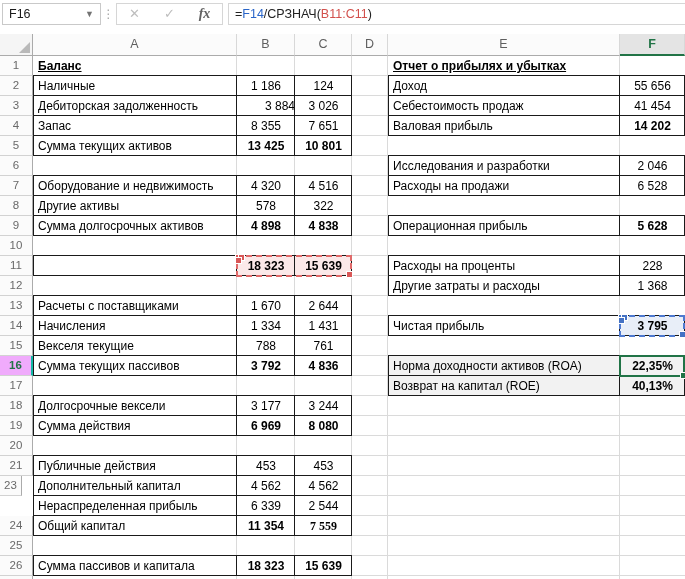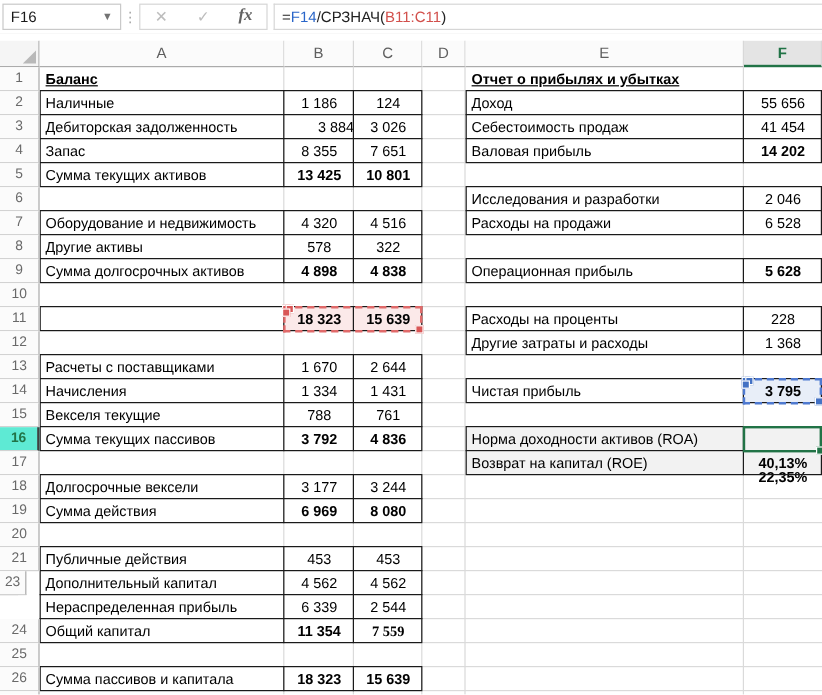--- a/index.html
+++ b/index.html
@@ -23,21 +23,21 @@
   .sheet{position:absolute;left:0;top:28px;width:685px;height:551px;overflow:hidden;background:#fff;}
   .sheet > div{position:absolute;box-sizing:border-box;}
   .corner{background:#f5f5f5;border-right:1px solid #ababab;border-bottom:1px solid #ababab;}
   .corner-tri{position:absolute;right:2px;bottom:2px;width:0;height:0;
               border-left:11px solid transparent;border-bottom:11px solid #b9b9b9;}
   .colhdr{background:#fbfbfb;color:#5f5f5f;font-size:12.5px;text-align:center;line-height:21px;
           border-right:1px solid #d8d8d8;border-bottom:1px solid #ababab;}
   .colhdr.sel{background:#e4e4e4;color:#217346;font-weight:bold;border-bottom:2px solid #217346;}
   .rowhdr{background:#fbfbfb;color:#696969;font-size:11.5px;text-align:center;line-height:19px;
           border-right:1px solid #ababab;border-bottom:1px solid #d2d2d2;}
-  .rowhdr.sel{background:#5eead4;color:#217346;font-weight:bold;border-right:2px solid #404040;}
+  .rowhdr.sel{background:#f0abfc;color:#217346;font-weight:bold;border-right:2px solid #14b8a6;}
   .gridv{width:1px;background:#dadada;}
   .gridh{height:1px;background:#dadada;}
   .c-label{font-size:12px;color:#000;line-height:20px;padding-left:5px;white-space:nowrap;overflow:hidden;}
   .c-val{font-size:12px;color:#000;line-height:20px;text-align:center;white-space:nowrap;}
   .bold{font-weight:bold;}
   .title{font-weight:bold;text-decoration:underline;font-size:12px;line-height:20px;padding-left:5px;white-space:nowrap;}
   .blk{background:#1a1a1a;}
   .boxrect{border:1px solid #1a1a1a;pointer-events:none;}
   .hl{pointer-events:none;}
   .hl .hnd{position:absolute;width:5px;height:5px;}
@@ -165,21 +165,21 @@
       <div class="c-val" style="left: 620px; top: 148px; width: 65px; height: 20px;">6 528</div>
       <div class="c-label" style="left: 388px; top: 188px; width: 232px; height: 20px;">Операционная прибыль</div>
       <div class="c-val bold" style="left: 620px; top: 188px; width: 65px; height: 20px;">5 628</div>
       <div class="c-label" style="left: 388px; top: 228px; width: 232px; height: 20px;">Расходы на проценты</div>
       <div class="c-val" style="left: 620px; top: 228px; width: 65px; height: 20px;">228</div>
       <div class="c-label" style="left: 388px; top: 248px; width: 232px; height: 20px;">Другие затраты и расходы</div>
       <div class="c-val" style="left: 620px; top: 248px; width: 65px; height: 20px;">1 368</div>
       <div class="c-label" style="left: 388px; top: 288px; width: 232px; height: 20px;">Чистая прибыль</div>
       <div class="c-val bold" style="left: 620px; top: 288px; width: 65px; height: 20px;">3 795</div>
       <div class="c-label" style="left: 388px; top: 328px; width: 232px; height: 20px;">Норма доходности активов (ROA)</div>
-      <div class="c-val bold" style="left: 620px; top: 328px; width: 65px; height: 20px; margin-top: 32px;">22,35%</div>
+      <div class="c-val bold" style="left: 620px; top: 328px; width: 65px; height: 20px;">22,35%</div>
       <div class="c-label" style="left: 388px; top: 348px; width: 232px; height: 20px;">Возврат на капитал (ROE)</div>
       <div class="c-val bold" style="left: 620px; top: 348px; width: 65px; height: 20px;">40,13%</div>
       <div class="boxrect" style="left: 33px; top: 47px; width: 319px; height: 81px;"></div>
       <div class="blk" style="left: 236px; top: 47px; width: 1px; height: 81px;"></div>
       <div class="blk" style="left: 294px; top: 47px; width: 1px; height: 81px;"></div>
       <div class="blk" style="left: 33px; top: 67px; width: 319px; height: 1px;"></div>
       <div class="blk" style="left: 33px; top: 87px; width: 319px; height: 1px;"></div>
       <div class="blk" style="left: 33px; top: 107px; width: 319px; height: 1px;"></div>
       <div class="boxrect" style="left: 33px; top: 147px; width: 319px; height: 61px;"></div>
       <div class="blk" style="left: 236px; top: 147px; width: 1px; height: 61px;"></div>

